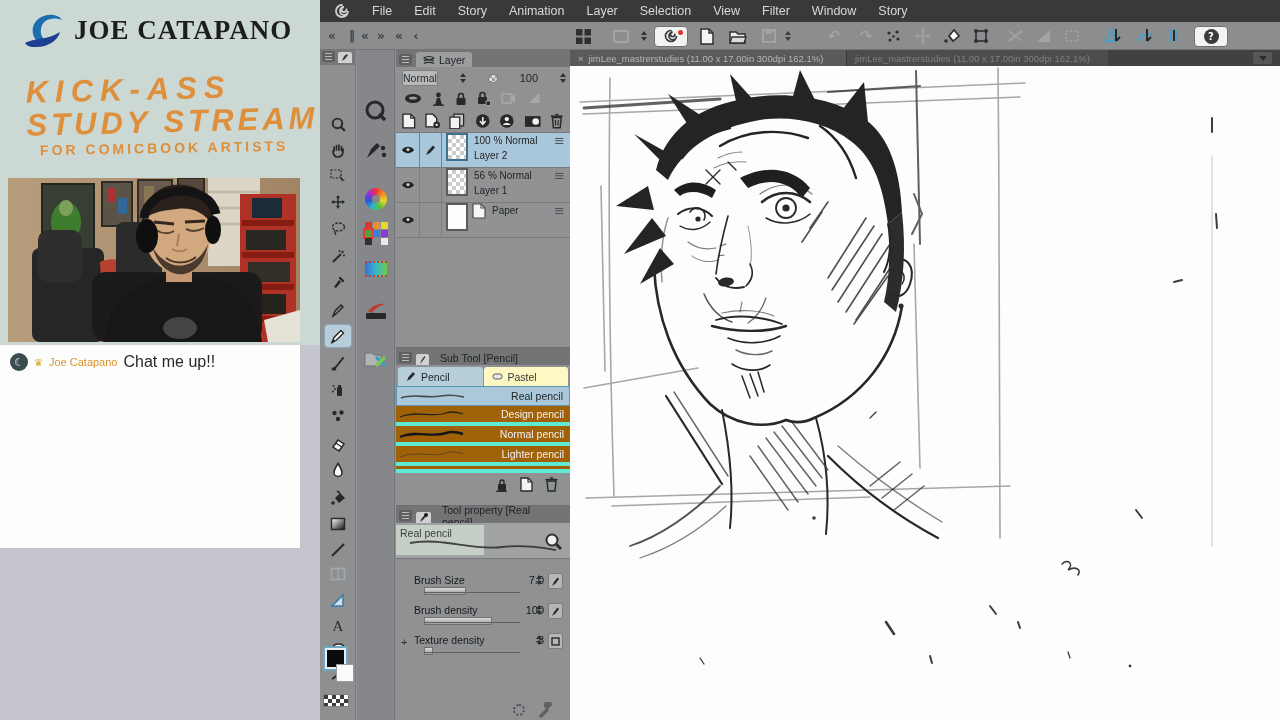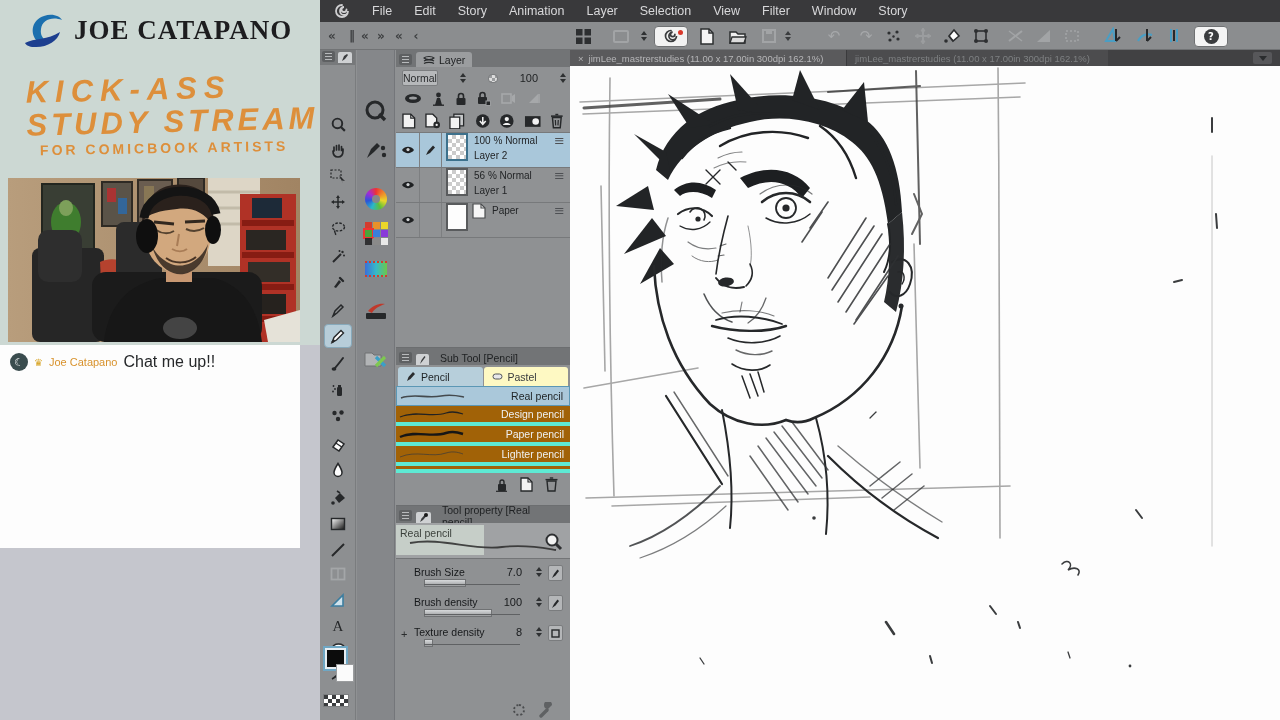--- a/index.html
+++ b/index.html
@@ -90,25 +90,25 @@
   .b-row{height:20px;background:#a16207;border-bottom:4px solid #5eead4;display:flex;align-items:center;position:relative}
   .b-row.sel{background:#aac8da;border:1px solid #5b97b5}
   .b-row .bname{position:absolute;right:6px;font-size:10.5px;color:#eff1f3}
   .b-row.sel .bname{color:#1f2325}
   .st-bottom{height:22px;display:flex;align-items:center;justify-content:flex-end;gap:12px;padding-right:12px;background:#8f9193}
 
   
   .tp-panel{position:relative;height:214px;background:#8f9193}
   .tp-preview{height:36px;background:#a0a2a4;position:relative;border-bottom:1px solid #737577}
   .tp-pvlabel{position:absolute;left:0;top:2px;width:88px;height:30px;background:#c6cec8;font-size:10.5px;color:#3c413c;padding:2px 4px}
-  .tp-rows{padding-top:6px}
+  .tp-rows{padding-top:14px}
   .tp-row{position:relative;height:30px}
   .tp-label{position:absolute;left:18px;top:1px;font-size:10.5px;color:#17191b}
   .tp-plus{position:absolute;left:5px;top:3px;font-size:11px;color:#2a2c2e}
-  .tp-val{position:absolute;right:48px;top:1px;font-size:11px;color:#17191b}
+  .tp-val{position:absolute;right:26px;top:1px;font-size:11px;color:#17191b}
   .tp-step{position:absolute;right:28px;top:2px}
   .tp-btn{position:absolute;right:7px;top:0;width:15px;height:16px;background:#b4b6b8;border:1px solid #7a7c7e;border-radius:2px;display:flex;align-items:center;justify-content:center}
   .tp-track{position:absolute;left:28px;top:19px;width:96px;height:1px;background:#5f6163}
   .tp-fill{position:absolute;left:28px;top:14px;height:8px;background:linear-gradient(180deg,#d8dadc,#9a9c9e);border:1px solid #6f7173}
   .tp-bottom{position:absolute;bottom:0;left:0;width:100%;height:20px;display:flex;align-items:center;justify-content:flex-end;gap:14px;padding-right:14px}
   .spinner{width:12px;height:12px;border:2px dotted #4a4c4e;border-radius:50%}
 
   
   .canvas-wrap{position:absolute;left:250px;top:50px;width:710px;height:670px}
   .tabbar{position:absolute;left:0;top:0;width:710px;height:16px;background:#414143;display:flex;align-items:stretch}
@@ -745,21 +745,21 @@
           <div class="b-row">
             <svg width="70" height="14" viewBox="0 0 70 14">
                 <path d="M4,10 C20,3 36,11 50,6 C58,3.5 64,6 67,7" fill="none" stroke="#222" stroke-width="1.3"></path>
               </svg>
             <span class="bname">Design pencil</span>
           </div>
           <div class="b-row">
             <svg width="70" height="14" viewBox="0 0 70 14">
                 <path d="M4,10 C20,3 36,11 50,6 C58,3.5 64,6 67,7" fill="none" stroke="#161616" stroke-width="2.4"></path>
               </svg>
-            <span class="bname">Paper pencil</span>
+            <span class="bname">Normal pencil</span>
           </div>
           <div class="b-row">
             <svg width="70" height="14" viewBox="0 0 70 14">
                 <path d="M4,10 C20,3 36,11 50,6 C58,3.5 64,6 67,7" fill="none" stroke="#3a3a3a" stroke-width="1" opacity="0.7"></path>
               </svg>
             <span class="bname">Lighter pencil</span>
           </div>
           <div class="b-row" style="height:7px"></div>
         </div>
         <div class="st-bottom">

